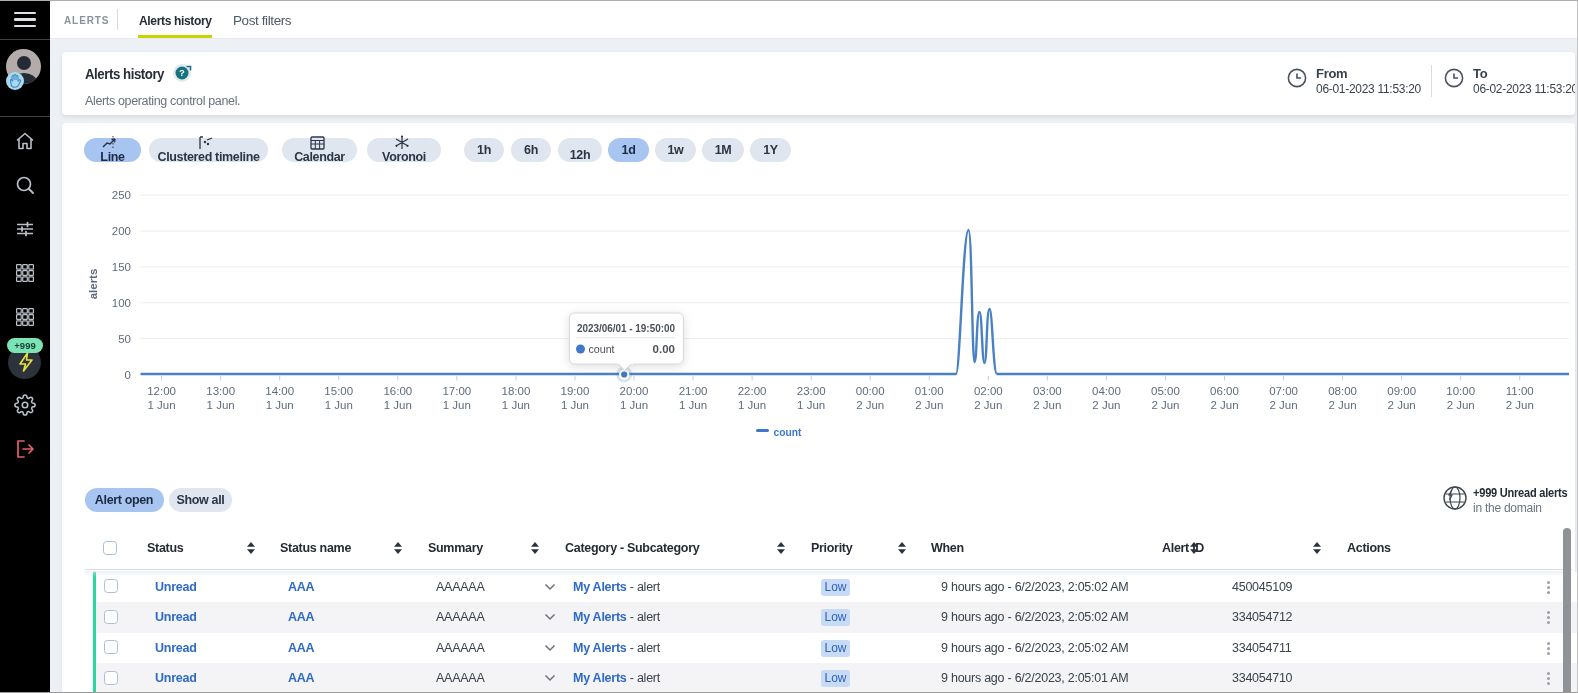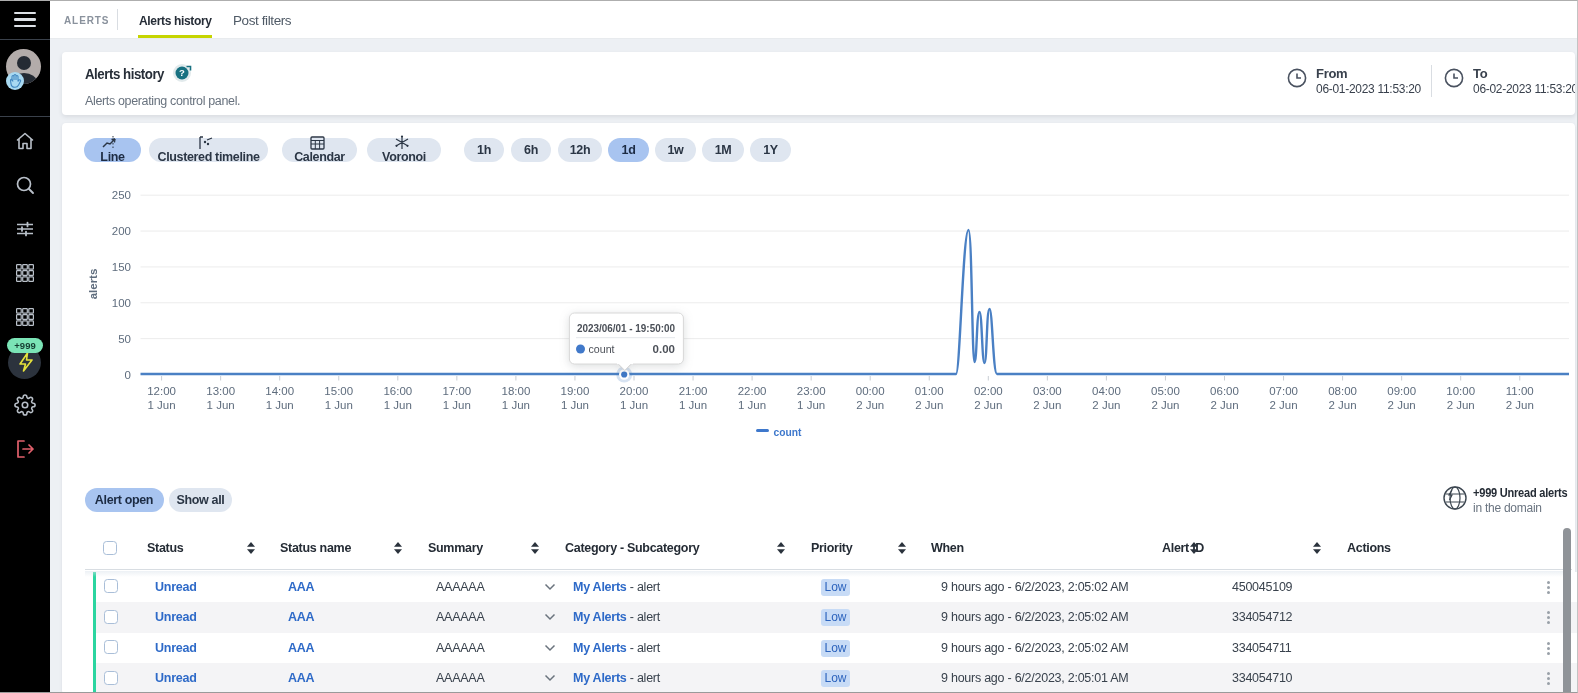--- a/index.html
+++ b/index.html
@@ -123,21 +123,21 @@
           <circle cx="2.5" cy="10.8" r="1.1" fill="#2b3645"></circle>
         </svg>
         <span>Voronoi</span>
       </div>
     <div class="pill" style="left:402px; width:40px;">
         <span>1h</span>
       </div>
     <div class="pill" style="left:449px; width:40px;">
         <span>6h</span>
       </div>
-    <div class="pill" style="left:496px; width:44px;">
+    <div class="pill" style="left:496px; width:44px;justify-content:flex-end;">
         <span>12h</span>
       </div>
     <div class="pill act" style="left:546px; width:41px;">
         <span>1d</span>
       </div>
     <div class="pill" style="left:593px; width:41px;">
         <span>1w</span>
       </div>
     <div class="pill" style="left:640px; width:42px;">
         <span>1M</span>

